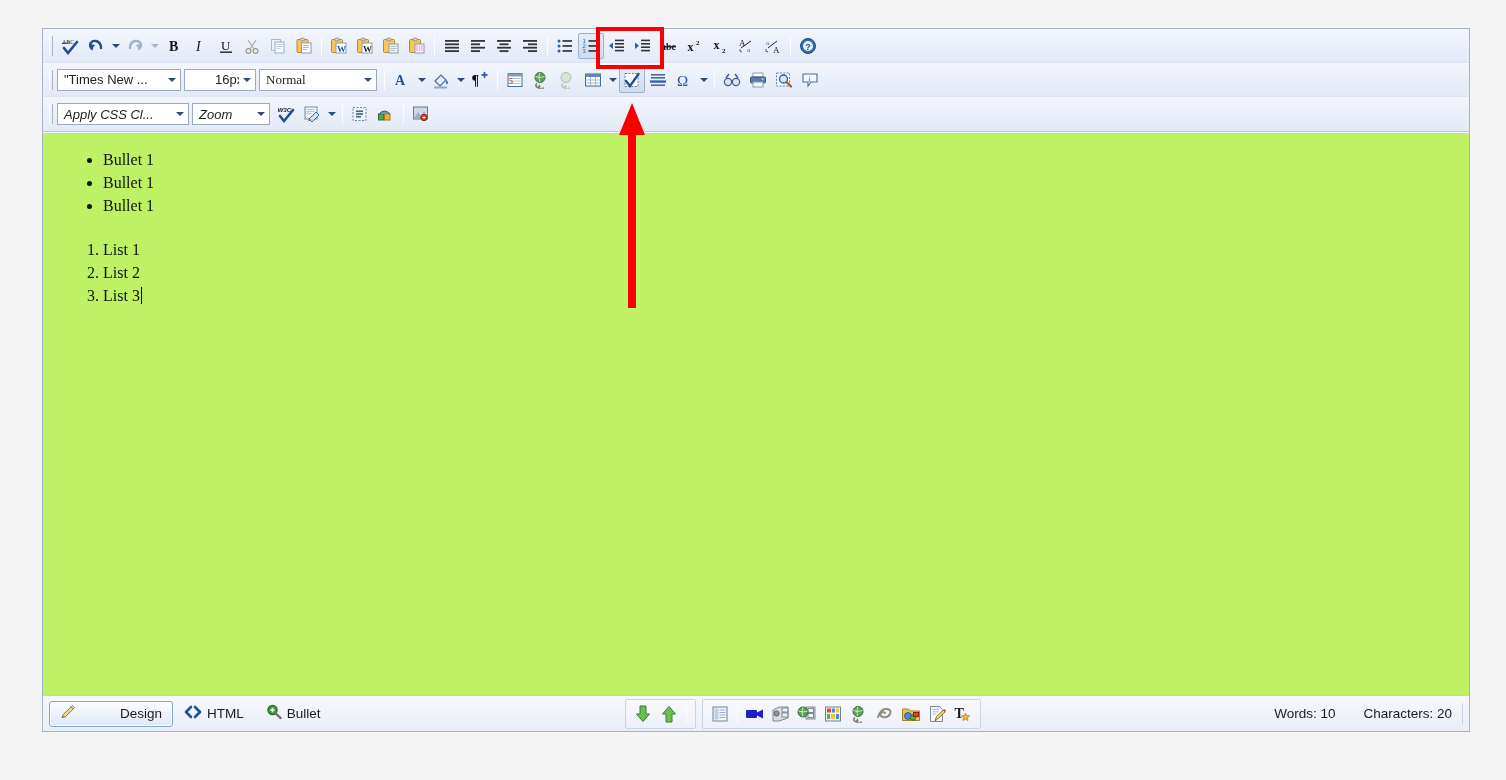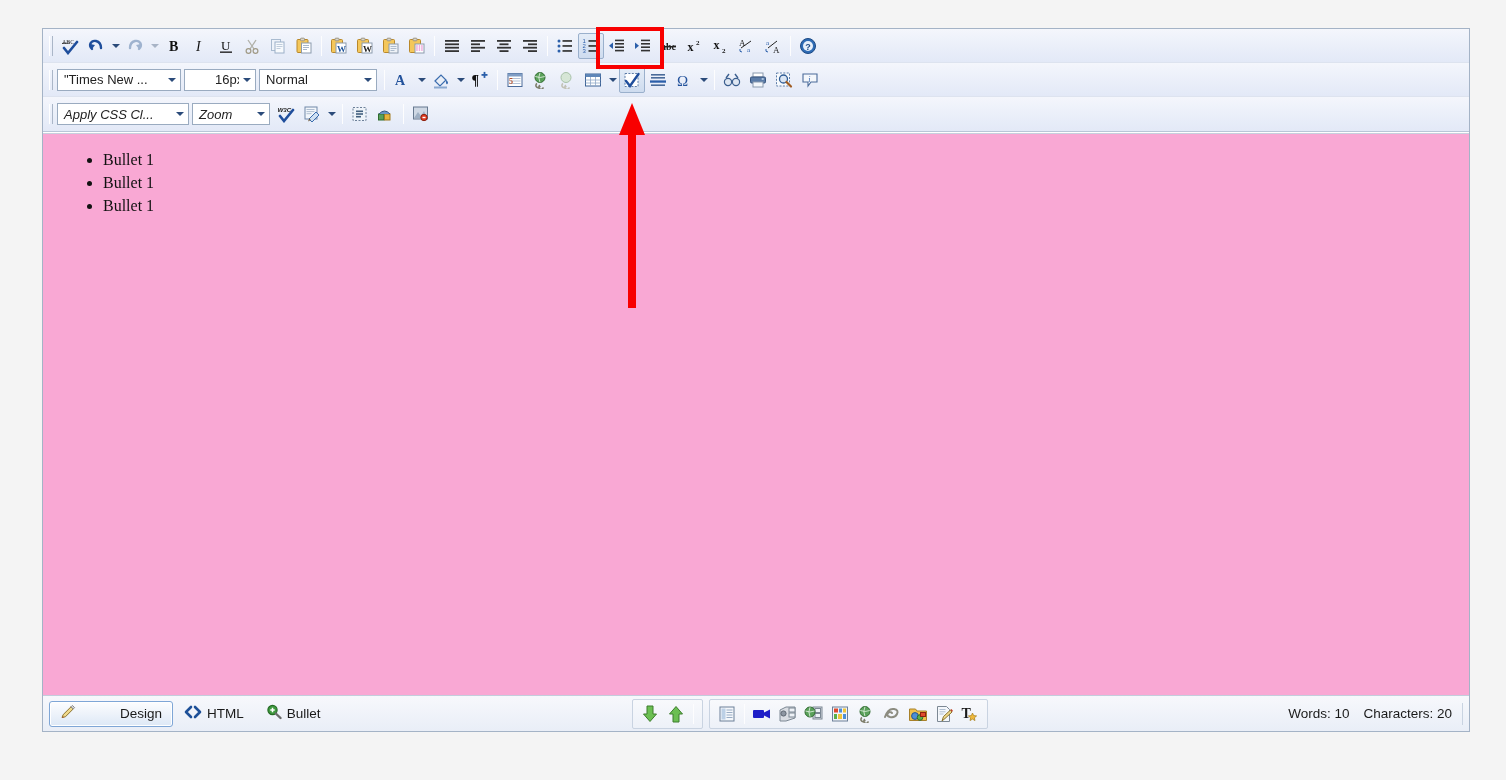--- a/index.html
+++ b/index.html
@@ -100,31 +100,31 @@
     overflow: hidden;
     flex: 1 1 auto;
   }
   .combo .cbtn {
     width: 16px; height: 20px;
     display: flex; align-items: center; justify-content: center;
     flex: 0 0 auto;
   }
   .combo.w-font { width: 124px; }
   .combo.w-size { width: 72px; padding-left: 24px; }
-  .combo.w-para { width: 118px; }
+  .combo.w-para { width: 118px; font-family: Liberation Serif, serif; }
   .combo.w-css  { width: 132px; }
   .combo.w-zoom { width: 78px; }
 
   
   .content {
     position: absolute;
     left: 0; top: 104px;
     width: 1426px;
     height: 598px;
-    background: #f9a8d4;
+    background: #bef264;
     border-top: 1px solid #c7d0de;
   }
   .doc {
     padding: 14px 18px;
     font-family: "Liberation Serif", serif;
     font-size: 16px;
     color: #111;
     line-height: 1.45;
   }
   .doc ul, .doc ol { margin: 0 0 0 0; padding-left: 42px; }
@@ -175,21 +175,21 @@
     display: flex; align-items: center;
     border: 1px solid #c9d3e1;
     border-radius: 2px;
     background: linear-gradient(to bottom,#f8f9fc,#edf1f8);
     height: 30px;
     padding: 0 4px;
     margin: 0 3px;
   }
   .sb-counts {
     flex: 0 0 auto;
-    display: flex; align-items: center; gap: 14px;
+    display: flex; align-items: center; gap: 28px;
     font-size: 13.5px;
     color: #1a1a1a;
     padding-right: 10px;
     border-right: 1px solid #c9d3e1;
     margin-right: 6px;
     height: 22px;
   }
 
   
   .hl-box {
@@ -681,20 +681,25 @@
     </div>
 
     <div class="content">
       <div class="doc">
         <ul>
           <li>Bullet 1</li>
           <li>Bullet 1</li>
           <li>Bullet 1</li>
         </ul>
         <div class="gap"></div>
+        <ol>
+          <li>List 1</li>
+          <li>List 2</li>
+          <li><span>List 3</span><span class="caretbar"></span></li>
+        </ol>
       </div>
     </div>
 
     <div class="statusbar">
 
       <div class="tabs">
         <div class="tab sel">
           <span>
             <svg width="16" height="16" viewBox="0 0 16 16">
               <path d="M2 13.5 L3.2 10.6 L11 2.8 L13.2 5 L5.4 12.8 Z" fill="#f0d98a" stroke="#8a7330"></path>

